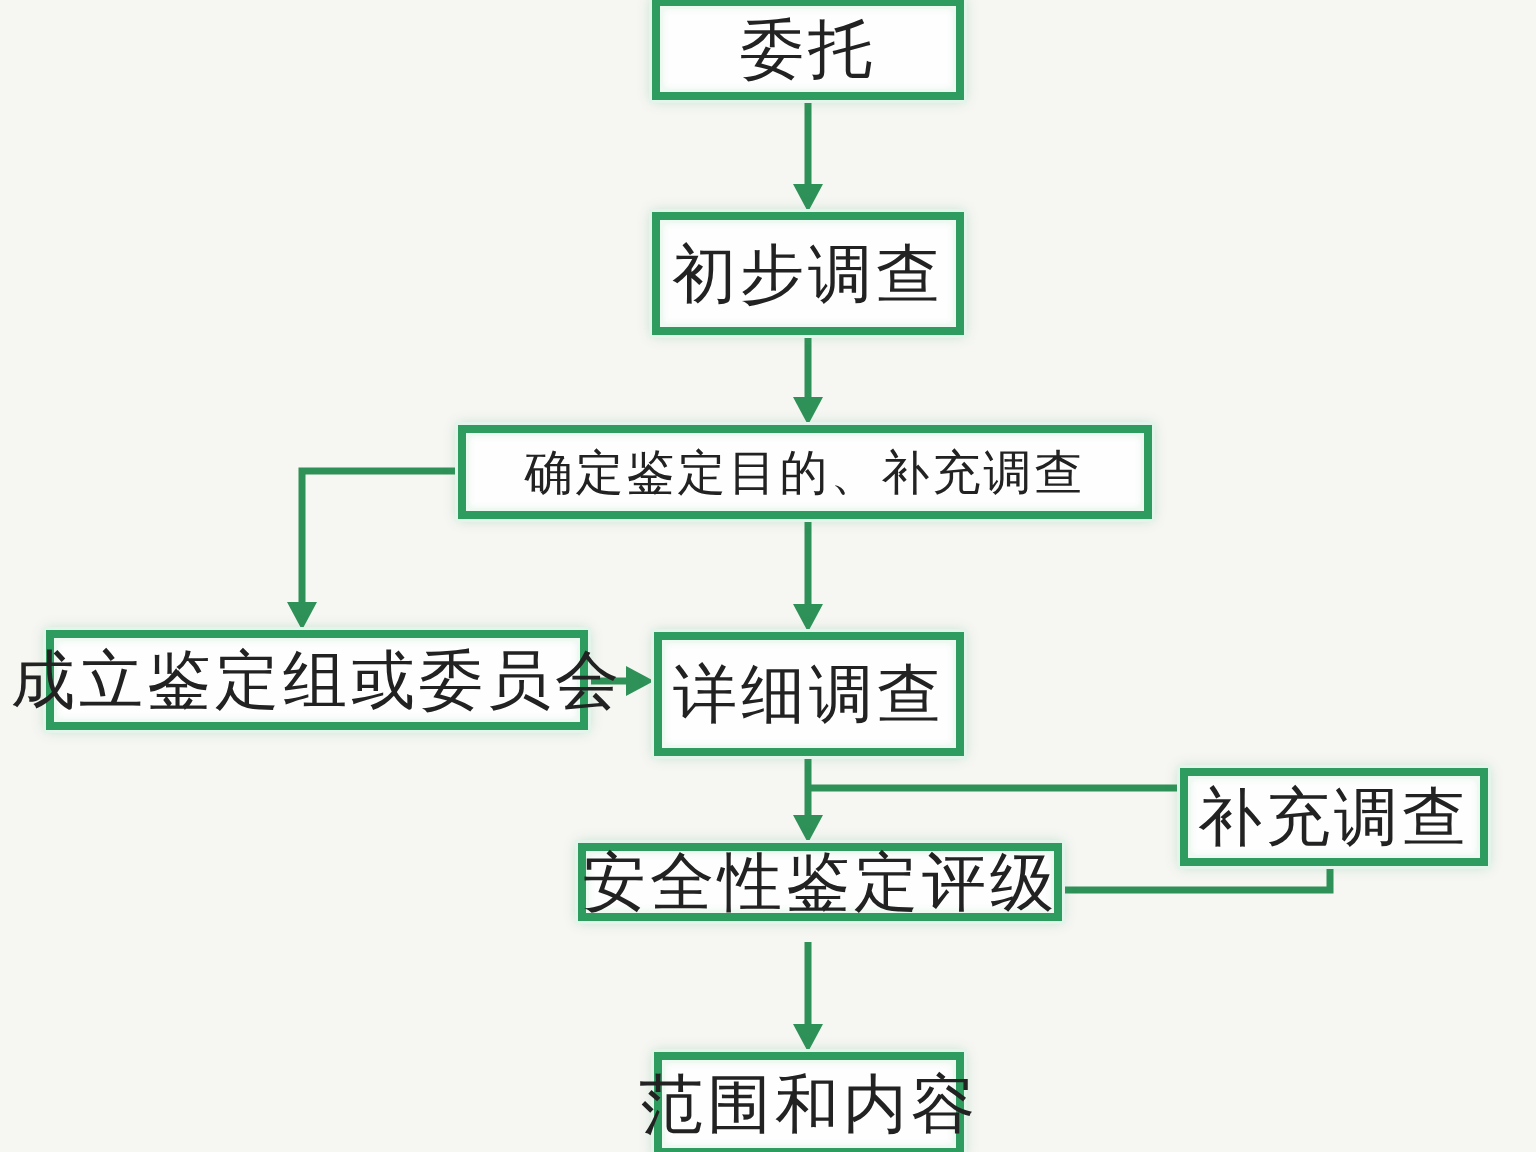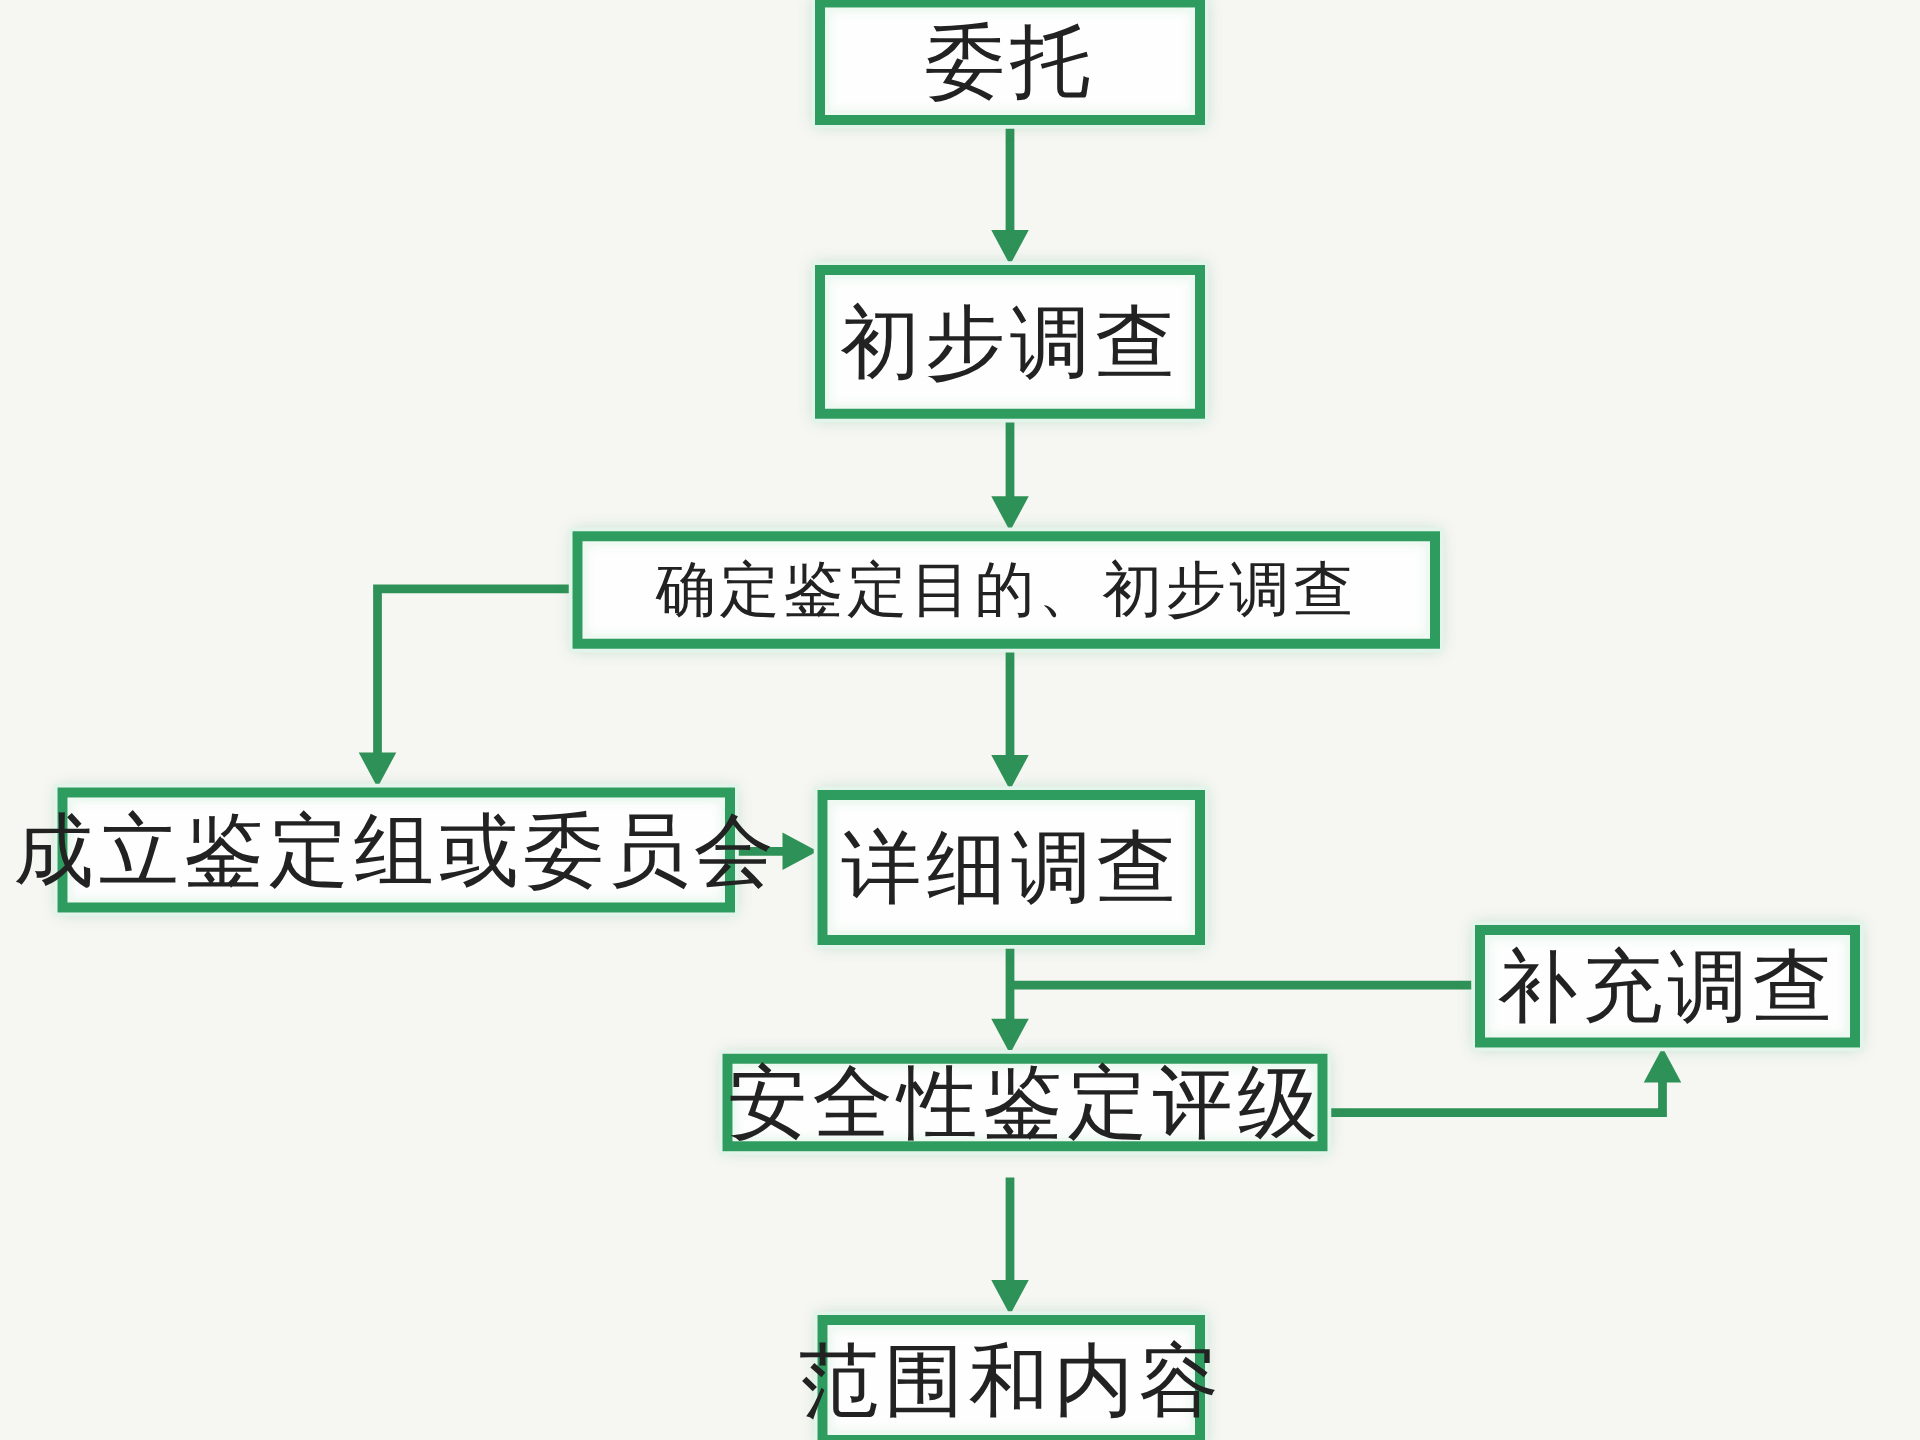--- a/index.html
+++ b/index.html
@@ -46,21 +46,21 @@
   .node-wide .node-label {
     font-size: 48px;
     letter-spacing: 3px;
   }
   
   .n-entrust        { left: 652px; top:   -2px; width: 312px; height: 102px; }
   .n-preliminary    { left: 652px; top:  212px; width: 312px; height: 123px; }
   .n-scope          { left: 458px; top:  425px; width: 694px; height:  94px; }
   .n-committee      { left:  46px; top:  630px; width: 542px; height: 100px; }
   .n-detailed       { left: 654px; top:  632px; width: 310px; height: 124px; }
-  .n-supplementary  { left: 1180px; top: 740px; width: 308px; height:  98px; }
+  .n-supplementary  { left: 1180px; top: 768px; width: 308px; height:  98px; }
   .n-safety         { left: 578px; top:  843px; width: 484px; height:  78px; }
   .n-report         { left: 654px; top: 1052px; width: 310px; height: 104px; }
 </style>
 </head>
 <body>
 
 <div class="canvas">
 
   <svg class="edge-layer" width="1536" height="1152" viewBox="0 0 1536 1152" stroke="#2e9157" fill="#2e9157" stroke-width="7" stroke-linecap="butt">
 
@@ -111,21 +111,21 @@
 
   <div class="node n-entrust">
     <span class="node-label">委托</span>
   </div>
 
   <div class="node n-preliminary">
     <span class="node-label">初步调查</span>
   </div>
 
   <div class="node n-scope node-wide">
-    <span class="node-label">确定鉴定目的、初步调查</span>
+    <span class="node-label">确定鉴定目的、补充调查</span>
   </div>
 
   <div class="node n-committee">
     <span class="node-label">成立鉴定组或委员会</span>
   </div>
 
   <div class="node n-detailed">
     <span class="node-label">详细调查</span>
   </div>
 

